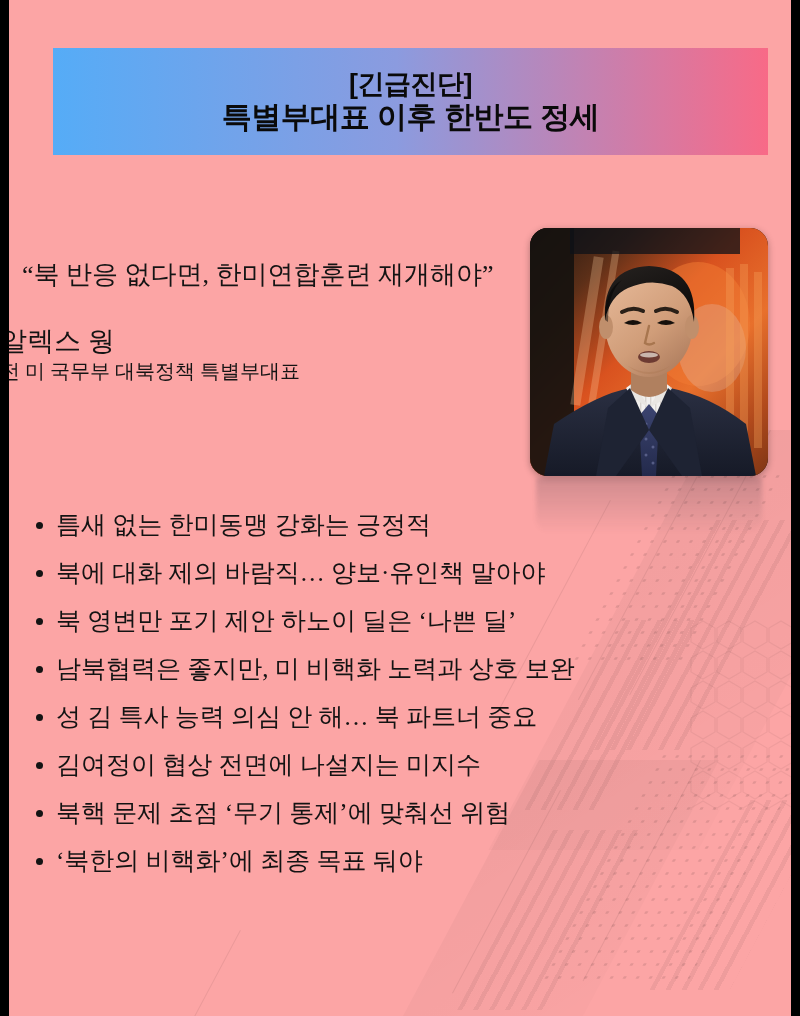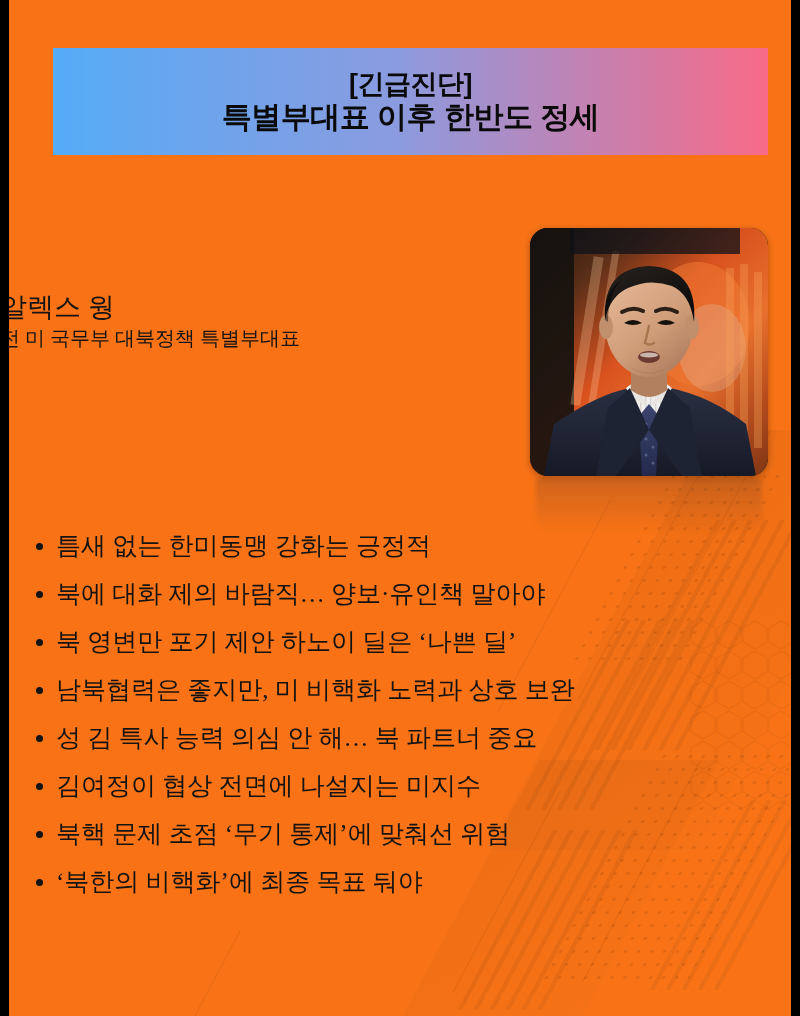--- a/index.html
+++ b/index.html
@@ -5,21 +5,21 @@
 <style>
   html, body {
     margin: 0;
     padding: 0;
     background: #000;
   }
   #page {
     position: relative;
     width: 800px;
     height: 1016px;
-    background: #f97316;
+    background: #fca5a5;
     overflow: hidden;
     font-family: "Liberation Sans", "DejaVu Sans", sans-serif;
   }
 
   
   .edge-bar {
     position: absolute;
     top: 0;
     height: 100%;
     width: 9px;
@@ -152,21 +152,21 @@
   }
   #speaker-title {
     font-size: 20px;
     line-height: 1.3;
   }
 
   
   #bullets {
     position: absolute;
     left: 34px;
-    top: 522px;
+    top: 501px;
     width: 700px;
     z-index: 15;
     list-style: none;
     margin: 0;
     padding: 0;
     font-family: "Liberation Serif", "DejaVu Serif", serif;
     color: #131313;
   }
   #bullets li {
     position: relative;
@@ -319,20 +319,21 @@
 
         <ellipse cx="119" cy="129" rx="11" ry="6" fill="#6d3b32"></ellipse>
         <ellipse cx="119" cy="127" rx="9" ry="2.6" fill="#c9b6ad"></ellipse>
 
         <path d="M98 138 Q119 150 140 138 Q119 154 98 138 Z" fill="#a8764f" opacity="0.35"></path>
       </svg>
     </div>
   </div>
 
   <div id="quote-block">
+    <div id="quote">“북 반응 없다면, 한미연합훈련 재개해야”</div>
     <div id="name-block">
       <div id="speaker-name">알렉스 웡</div>
       <div id="speaker-title">전 미 국무부 대북정책 특별부대표</div>
     </div>
   </div>
 
   <ul id="bullets">
     <li>틈새 없는 한미동맹 강화는 긍정적</li>
     <li>북에 대화 제의 바람직… 양보·유인책 말아야</li>
     <li>북 영변만 포기 제안 하노이 딜은 ‘나쁜 딜’</li>

